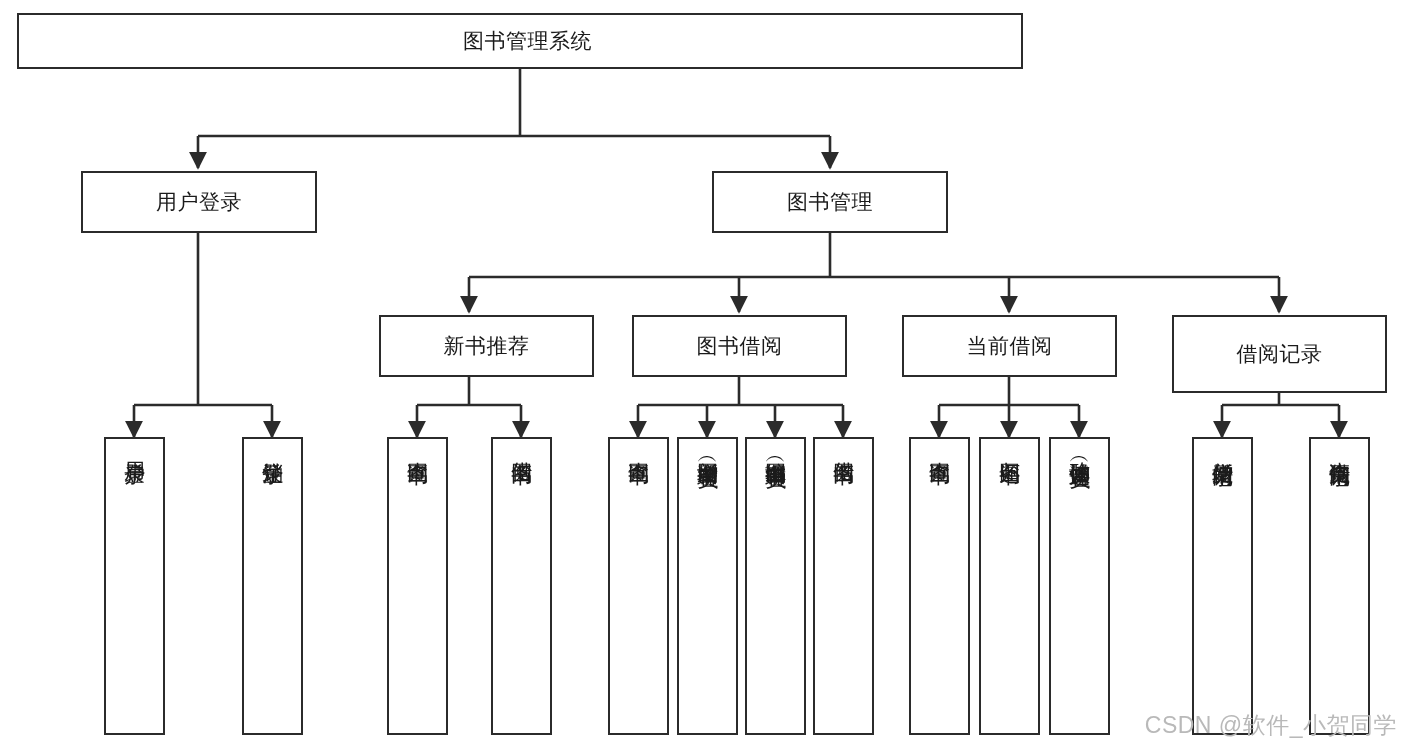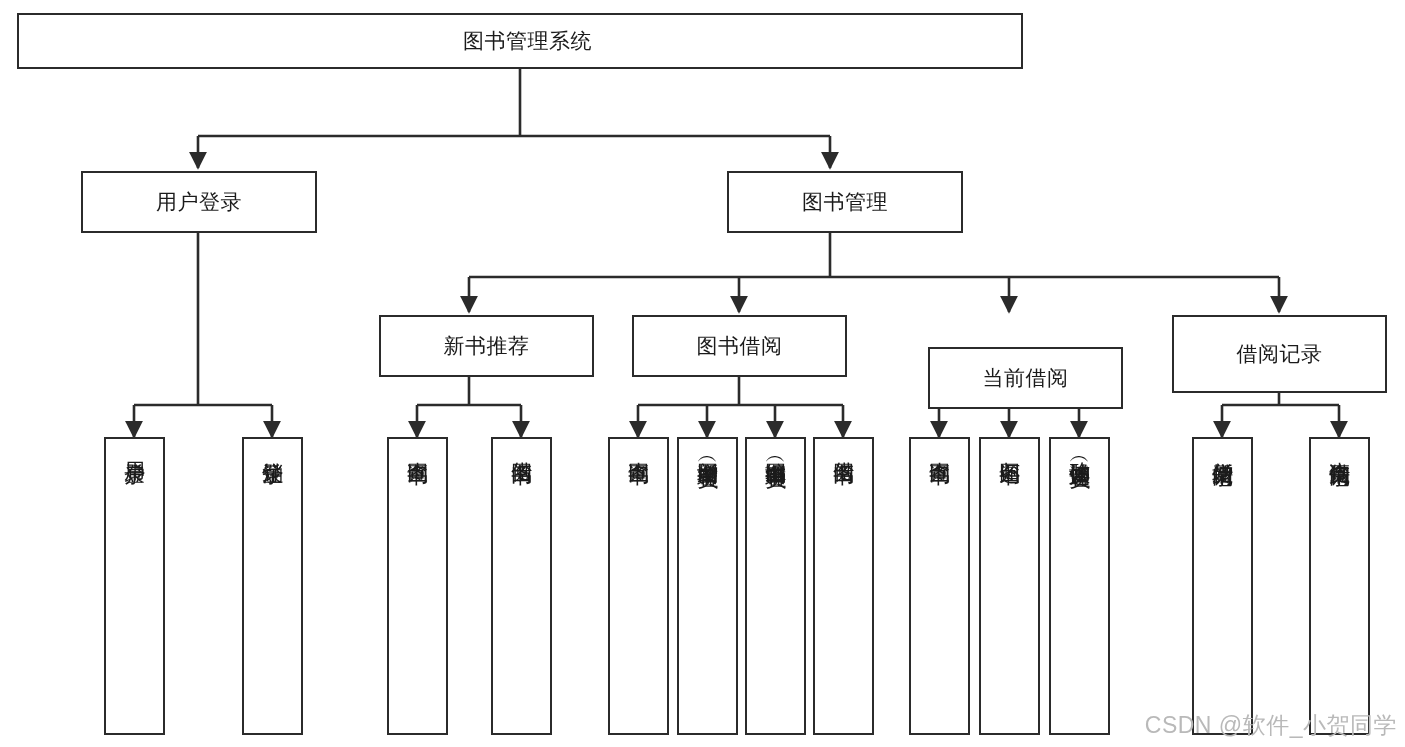--- a/index.html
+++ b/index.html
@@ -127,33 +127,33 @@
   </svg>
 
   <div class="node level-0" style="left:17px; top:13px; width:1006px; height:56px;">
     <span class="node-label">图书管理系统</span>
   </div>
 
   <div class="node level-1" style="left:81px; top:171px; width:236px; height:62px;">
     <span class="node-label">用户登录</span>
   </div>
 
-  <div class="node level-1" style="left:712px; top:171px; width:236px; height:62px;margin-left:15px;">
+  <div class="node level-1" style="left:712px; top:171px; width:236px; height:62px;">
     <span class="node-label">图书管理</span>
   </div>
 
   <div class="node level-2" style="left:362px; top:315px; width:215px; height:62px;margin-left:17px;">
     <span class="node-label">新书推荐</span>
   </div>
 
   <div class="node level-2" style="left:632px; top:315px; width:215px; height:62px;">
     <span class="node-label">图书借阅</span>
   </div>
 
-  <div class="node level-2" style="left:928px; top:315px; width:195px; height:62px;margin-top:32px;">
+  <div class="node level-2" style="left:902px; top:315px; width:215px; height:62px;">
     <span class="node-label">当前借阅</span>
   </div>
 
   <div class="node level-2" style="left:1172px; top:315px; width:215px; height:78px;">
     <span class="node-label">借阅记录</span>
   </div>
 
   <div class="node leaf" style="left:104px; top:437px; width:61px; height:298px;">
     <span class="node-label">用户登录</span>
   </div>

